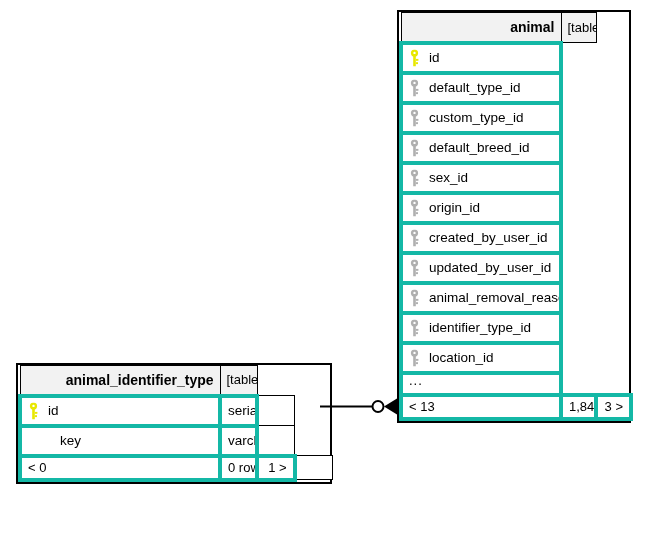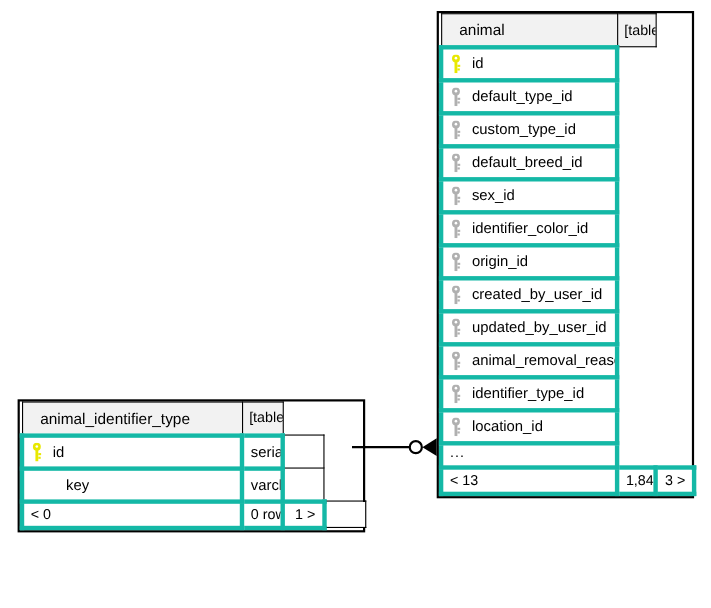--- a/index.html
+++ b/index.html
@@ -54,23 +54,24 @@
     overflow: hidden;
   }
 
   
   .ent-header .ent-cell {
     background: #f2f2f2;
     height: 30px;
     border: 1px solid #000000;
   }
   .ent-title {
-    font-weight: normal;
+    font-weight: bold;
     font-size: 14px;
     padding-left: 16px;
+    text-align: right;
   }
   .ent-tag {
     text-align: right;
     font-size: 13px;
     color: #000000;
     padding-right: 8px;
   }
 
   
   .col-name {
@@ -196,29 +197,20 @@
               <rect x="5.8" y="12.7" width="2.2" height="1.9" fill="#b0b0b0"></rect>
             </svg><span>sex_id</span></div>
         </div>
         <div class="ent-row">
           <div class="ent-cell col-name" colspan="2" style="width:230px;"><svg class="key-icon" viewBox="0 0 9 17">
               <circle cx="4.5" cy="3.6" r="3.6" fill="#b0b0b0"></circle>
               <circle cx="4.5" cy="3.4" r="1.2" fill="#ffffff"></circle>
               <rect x="3.2" y="5.5" width="2.6" height="11.5" fill="#b0b0b0"></rect>
               <rect x="5.8" y="9.4" width="2.6" height="1.9" fill="#b0b0b0"></rect>
               <rect x="5.8" y="12.7" width="2.2" height="1.9" fill="#b0b0b0"></rect>
-            </svg><span>identifier_color_id</span></div>
-        </div>
-        <div class="ent-row">
-          <div class="ent-cell col-name" colspan="2" style="width:230px;"><svg class="key-icon" viewBox="0 0 9 17">
-              <circle cx="4.5" cy="3.6" r="3.6" fill="#b0b0b0"></circle>
-              <circle cx="4.5" cy="3.4" r="1.2" fill="#ffffff"></circle>
-              <rect x="3.2" y="5.5" width="2.6" height="11.5" fill="#b0b0b0"></rect>
-              <rect x="5.8" y="9.4" width="2.6" height="1.9" fill="#b0b0b0"></rect>
-              <rect x="5.8" y="12.7" width="2.2" height="1.9" fill="#b0b0b0"></rect>
             </svg><span>origin_id</span></div>
         </div>
         <div class="ent-row">
           <div class="ent-cell col-name" colspan="2" style="width:230px;"><svg class="key-icon" viewBox="0 0 9 17">
               <circle cx="4.5" cy="3.6" r="3.6" fill="#b0b0b0"></circle>
               <circle cx="4.5" cy="3.4" r="1.2" fill="#ffffff"></circle>
               <rect x="3.2" y="5.5" width="2.6" height="11.5" fill="#b0b0b0"></rect>
               <rect x="5.8" y="9.4" width="2.6" height="1.9" fill="#b0b0b0"></rect>
               <rect x="5.8" y="12.7" width="2.2" height="1.9" fill="#b0b0b0"></rect>
             </svg><span>created_by_user_id</span></div>

